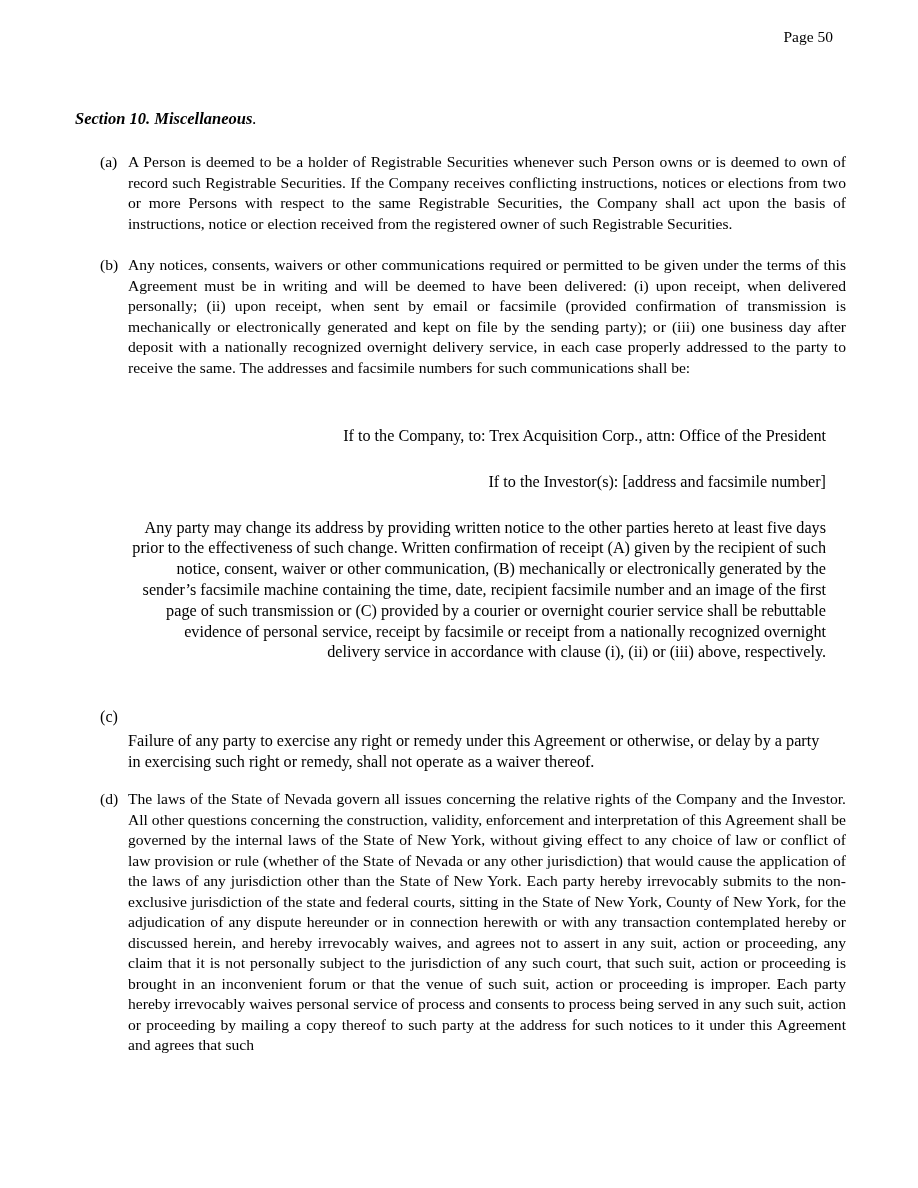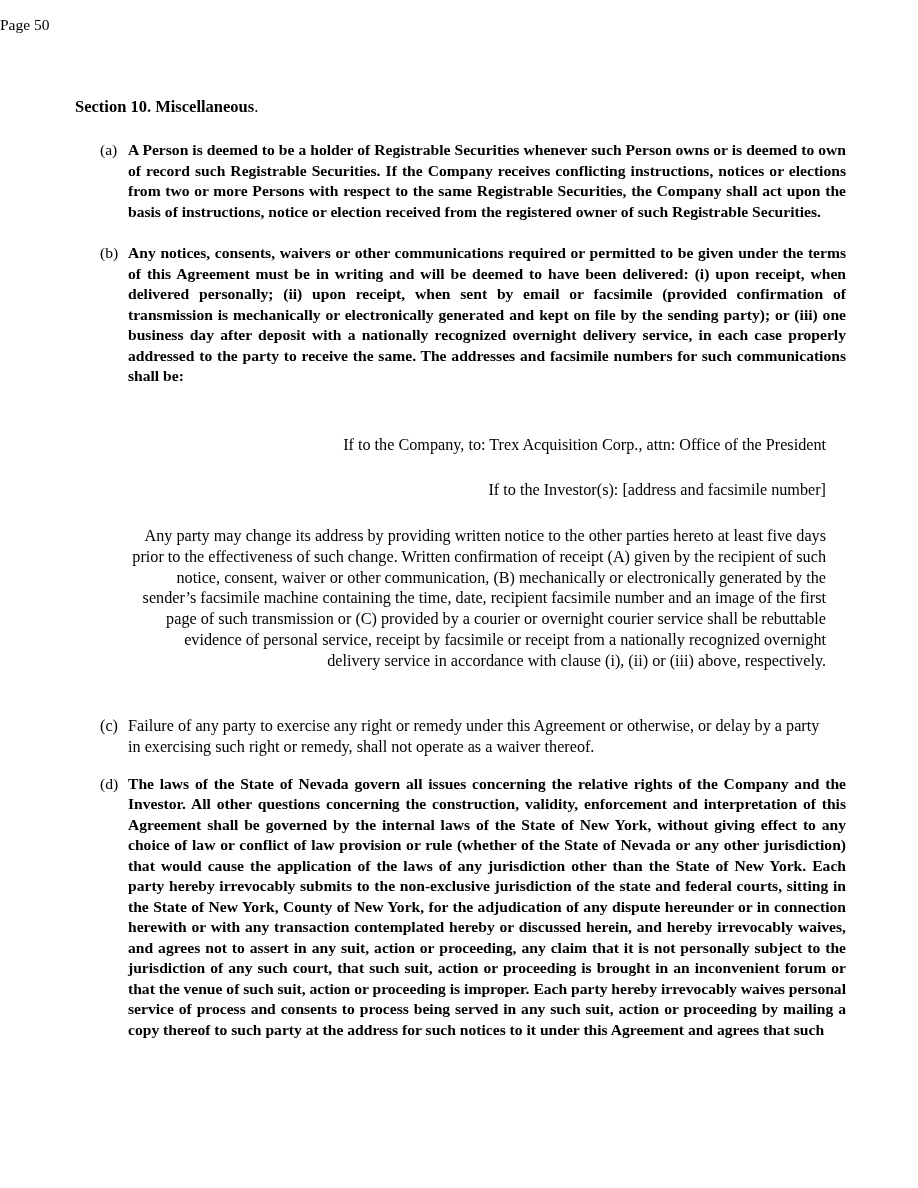--- a/index.html
+++ b/index.html
@@ -7,30 +7,31 @@
     position: relative;
     width: 918px;
     min-height: 1188px;
     background: #ffffff;
     color: #000000;
     font-family: "Liberation Serif", "DejaVu Serif", serif;
     box-sizing: border-box;
     overflow: hidden;
   }
   .page-number {
-    text-align: left;
-    padding: 16px 85px 0 0;
+    text-align: right;
+    padding: 28px 85px 0 0;
     font-size: 15.5px;
     line-height: 17px;
   }
   .heading {
     margin: 64px 0 0 75px;
     font-size: 16.5px;
     line-height: 20px;
     font-weight: normal;
+    font-style: italic;
   }
   .heading .bold { font-weight: bold; }
   .list {
     margin: 23px 0 0 100px;
     width: 746px;
   }
   .item { display: flex; }
   .item-a { margin-bottom: 21px; }
   .item-b { margin-bottom: 27px; }
   .item-c { margin-bottom: 16px; }
@@ -38,36 +39,36 @@
     flex: none;
     width: 28px;
     font-size: 15.6px;
     line-height: 20.5px;
   }
   .text {
     flex: 1;
     font-size: 15.6px;
     line-height: 20.5px;
   }
-  .justified { text-align: justify; font-weight: bold; }
+  .justified { text-align: justify; }
   .inner {
     margin-top: 48px;
     font-size: 16.2px;
     line-height: 20.8px;
     max-width: 698px;
     text-align: right;
   }
   .inner p { margin: 0 0 25px 0; }
   .inner p:last-child { margin-bottom: 17px; }
   .plain .marker,
   .plain .text {
     font-size: 16.2px;
     line-height: 21px;
   }
-  .plain .text { max-width: 700px; text-align: left; }
+  .plain .text { max-width: 700px; text-align: left; margin-top: 24px; }
   sup {
     font-size: 0.62em;
     vertical-align: super;
     line-height: 0;
   }
 </style>
 </head>
 <body>
 
 <div class="page">

